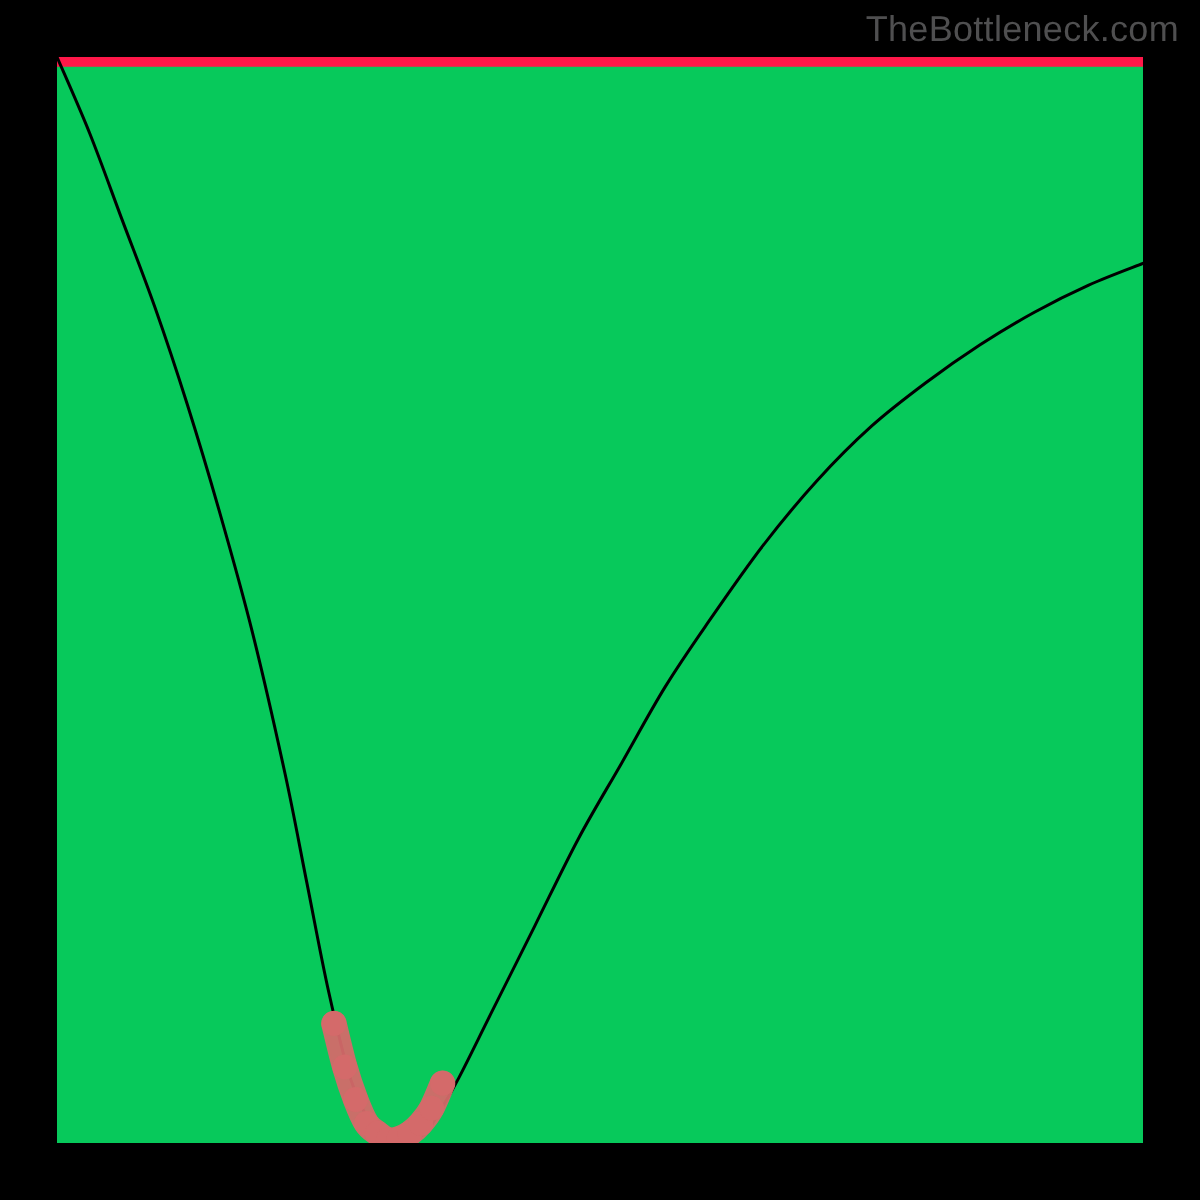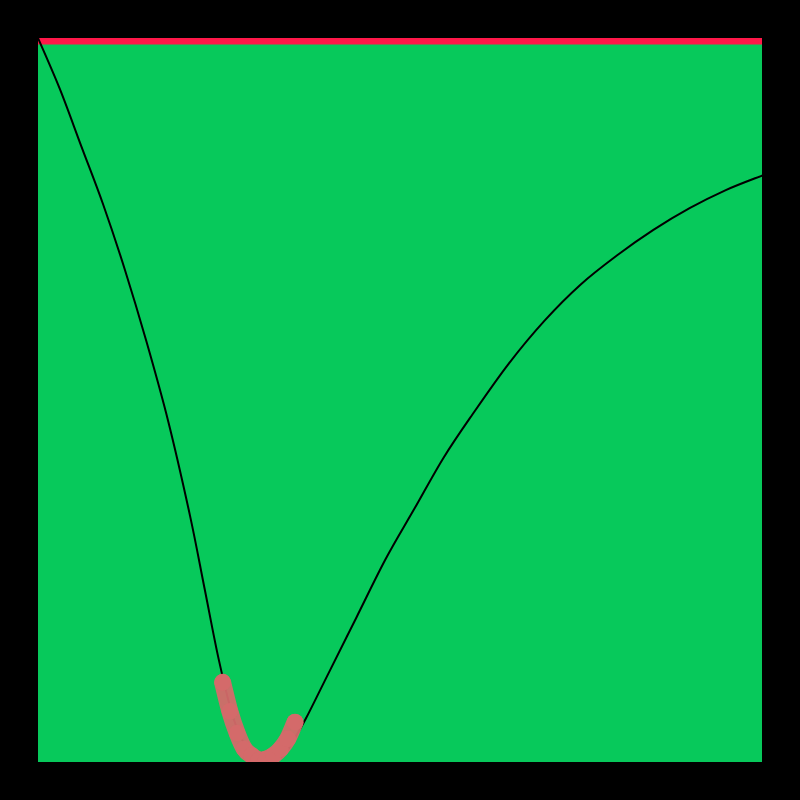--- a/index.html
+++ b/index.html
@@ -26,20 +26,21 @@
     top: 38px;
     width: 724px;
     height: 724px;
   }
   .plot svg { display: block; }
 </style>
 </head>
 <body>
 
 <div class="frame">
+  <div class="watermark">TheBottleneck.com</div>
 
   <div class="plot">
     <svg id="chart-svg" width="724" height="724" viewBox="0 0 724 724">
         <defs>
           <linearGradient id="gradTop" x1="0" y1="0" x2="0" y2="1">
             <stop offset="0%" stop-color="#ff1749"></stop>
             <stop offset="18%" stop-color="#ff3a3e"></stop>
             <stop offset="38%" stop-color="#ff6a34"></stop>
             <stop offset="57.99999999999999%" stop-color="#ff9a2e"></stop>
             <stop offset="78%" stop-color="#ffc52a"></stop>

